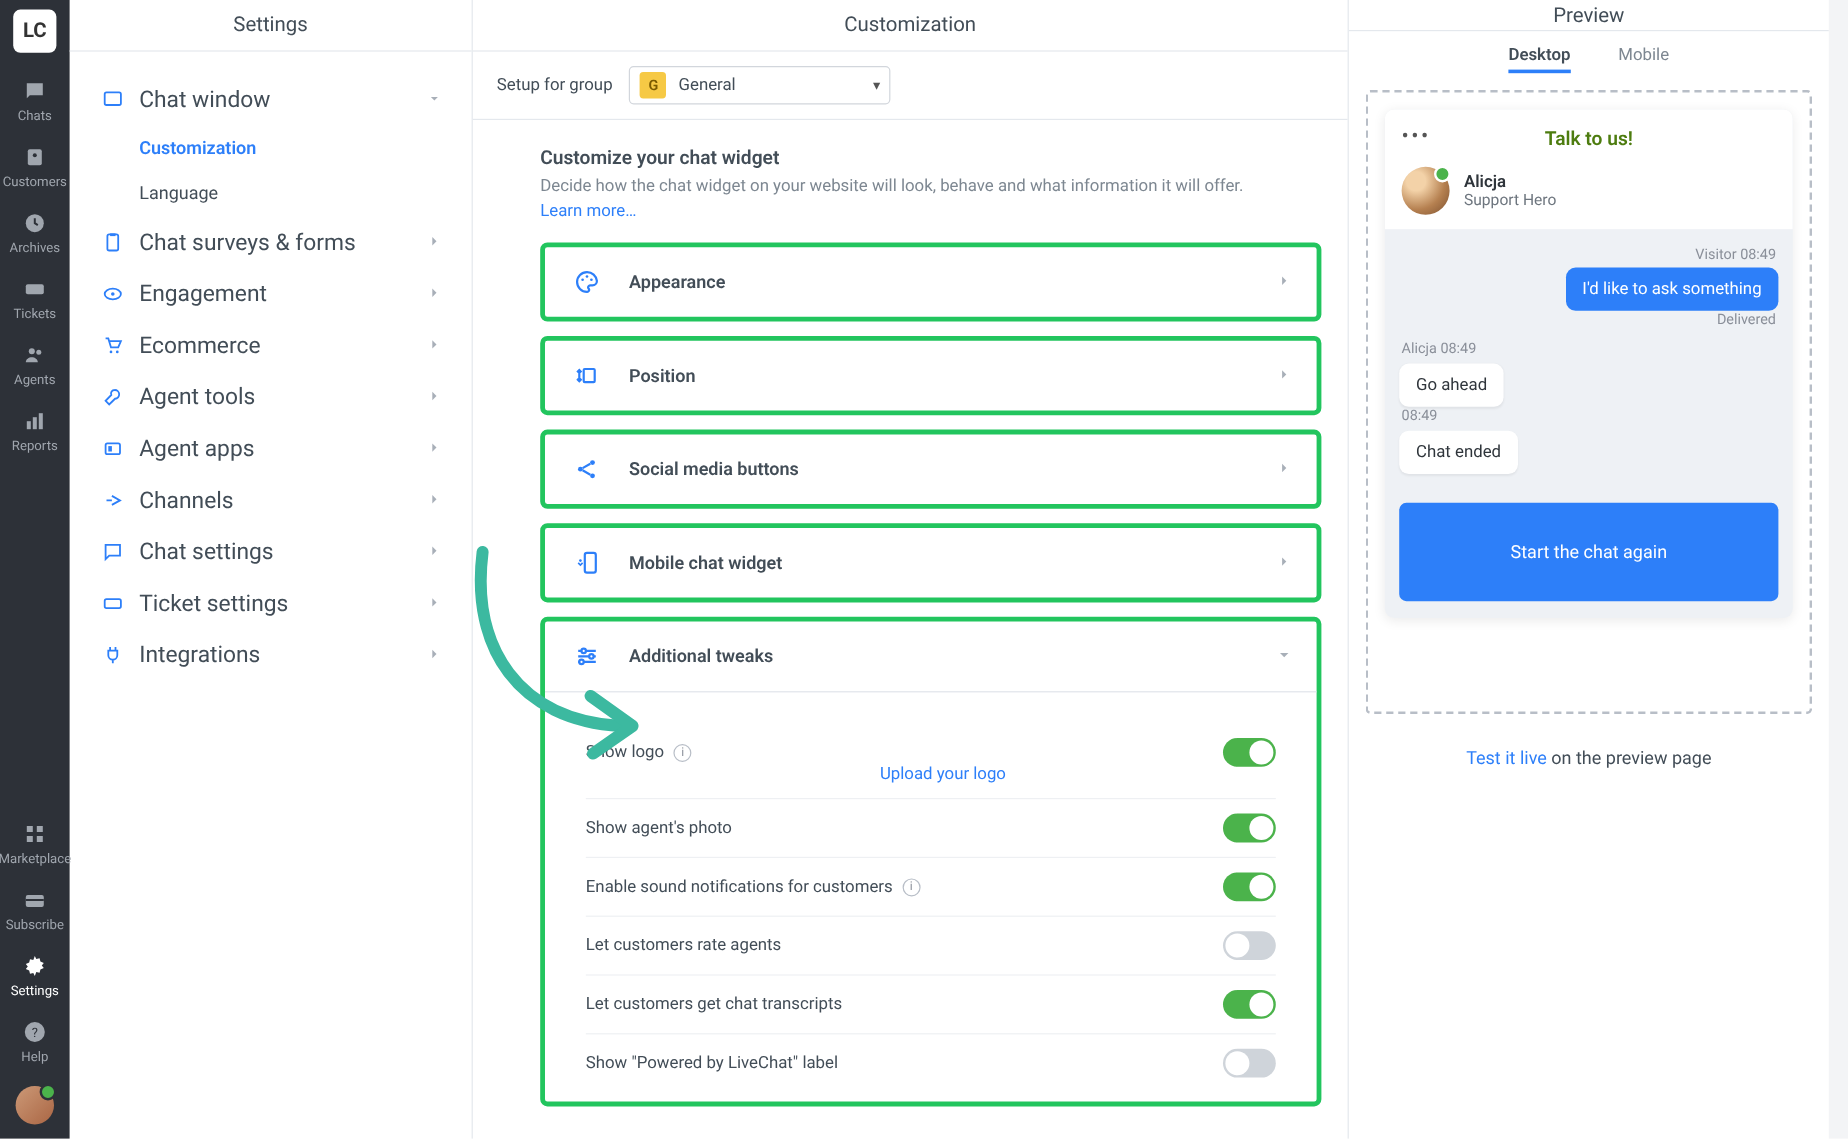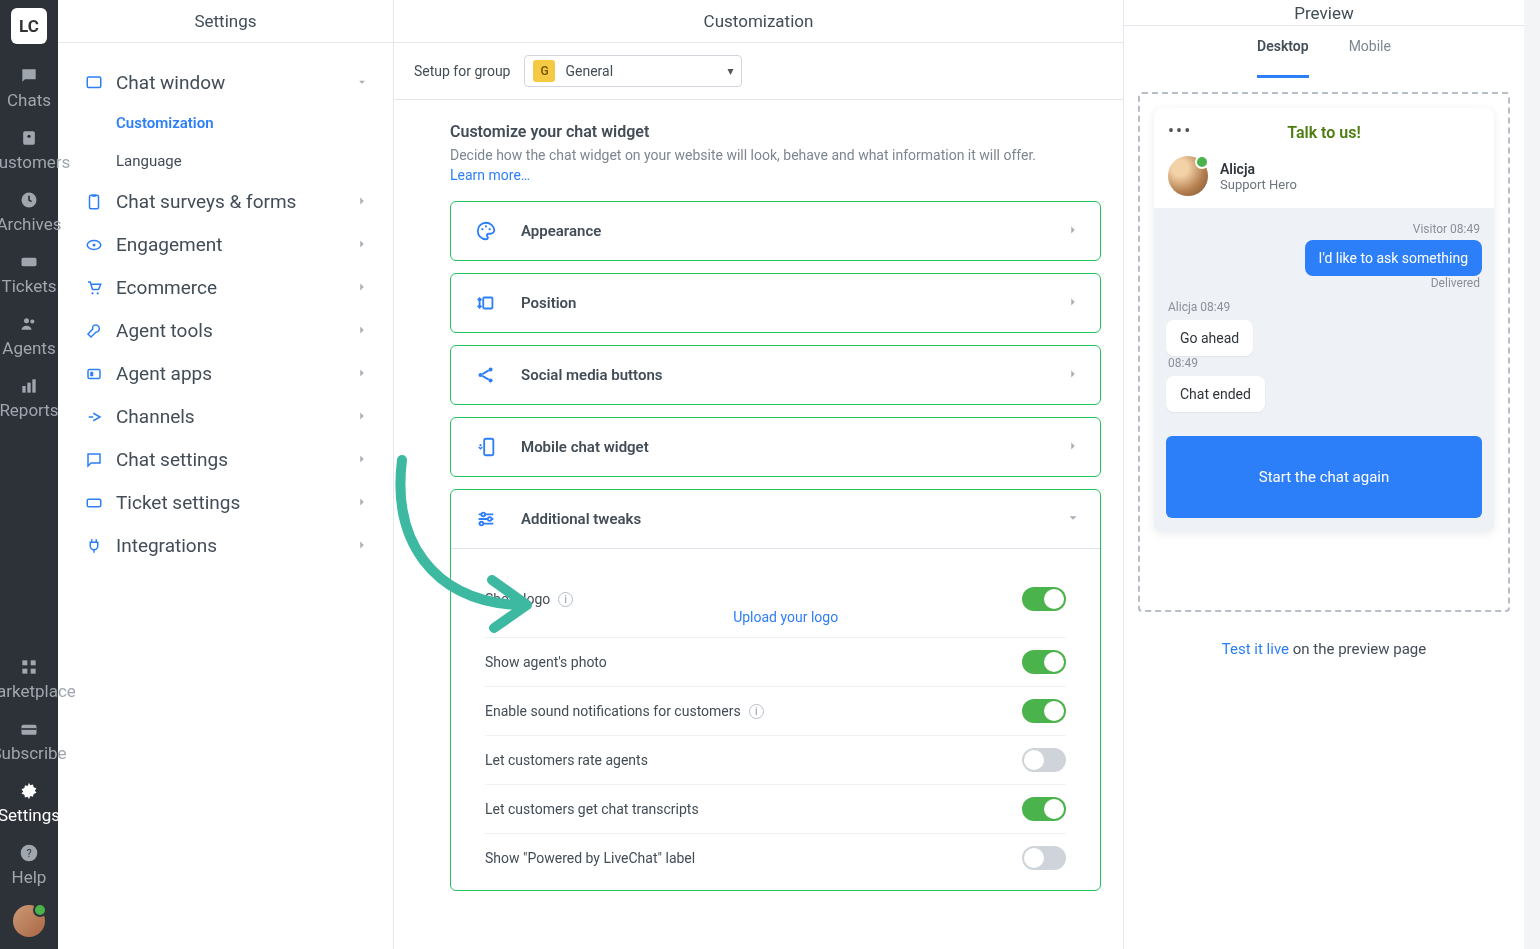--- a/index.html
+++ b/index.html
@@ -3,21 +3,21 @@
 <meta charset="utf-8">
 <style>
 * { margin: 0; padding: 0; box-sizing: border-box; font-family: -apple-system, BlinkMacSystemFont, "Segoe UI", Roboto, sans-serif; }
 body { display: flex; width: 1540px; height: 949px; background: #fff; overflow: hidden; }
 
 
 .nav-rail { width: 58px; background: #2d3138; display: flex; flex-direction: column; align-items: center; color: #9fa5ad; }
 .nav-logo { width: 36px; height: 36px; background: #fff; border-radius: 6px; margin: 8px 0 12px 0; display: flex; align-items: center; justify-content: center; font-weight: 700; color: #333; font-size: 17px; }
 .nav-item { width: 100%; display: flex; flex-direction: column; align-items: center; padding: 10px 0 8px 0; cursor: pointer; }
 .nav-item svg { width: 20px; height: 20px; fill: #a0a6ae; }
-.nav-item-label { font-size: 17px; margin-top: 4px; color: #a0a6ae; }
+.nav-item-label { font-size: 11px; margin-top: 4px; color: #a0a6ae; }
 .nav-item.active svg { fill: #fff; }
 .nav-item.active .nav-item-label { color: #fff; }
 .nav-bottom { margin-top: auto; width: 100%; }
 .nav-avatar { width: 32px; height: 32px; border-radius: 50%; background: linear-gradient(135deg,#c97,#a64); margin: 10px auto 12px; position: relative; }
 .nav-avatar::after { content:""; position:absolute; top:-2px; right:-2px; width:10px; height:10px; background:#4bb34b; border:2px solid #2d3138; border-radius:50%; }
 
 
 .settings-sidebar { width: 336px; border-right: 1px solid #e4e8ed; display: flex; flex-direction: column; }
 .sidebar-header { height: 43px; border-bottom: 1px solid #e4e8ed; display: flex; align-items: center; justify-content: center; font-size: 17px; color: #424d57; }
 .sidebar-list { padding: 18px 10px 0 10px; overflow-y: auto; }
@@ -32,21 +32,21 @@
 .main { flex:1; display:flex; flex-direction:column; border-right:1px solid #e4e8ed; min-width:0; position:relative; }
 .main-header { height:43px; border-bottom:1px solid #e4e8ed; display:flex; align-items:center; justify-content:center; font-size:17px; color:#424d57; }
 .group-row { padding: 12px 20px; display:flex; align-items:center; gap:14px; border-bottom:1px solid #e4e8ed; font-size:14px; color:#424d57; }
 .group-select { border:1px solid #d2d6dc; border-radius:4px; padding:4px 8px; display:flex; align-items:center; gap:10px; width:218px; cursor:pointer; }
 .group-badge { width:22px; height:22px; background:#f6c945; color:#7a5a00; border-radius:3px; display:flex; align-items:center; justify-content:center; font-size:12px; font-weight:600; }
 .group-select .dd { margin-left:auto; font-size:12px; color:#555; }
 .main-scroll { flex:1; overflow-y:auto; padding: 22px 22px 40px 56px; }
 .main-scroll h3 { font-size:16px; color:#424d57; font-weight:600; margin-bottom:6px; }
 .main-scroll .desc { font-size:14px; color:#7d8791; margin-bottom:2px; }
 .learn { color:#2d7ff9; font-size:14px; display:inline-block; margin-bottom:18px; cursor:pointer; }
-.panel { border:1px solid #22c55e; border-radius:6px; margin-bottom:12px; background:#fff; }
+.panel { border:4px solid #22c55e; border-radius:6px; margin-bottom:12px; background:#fff; }
 .panel-head { display:flex; align-items:center; padding:18px 20px; cursor:pointer; }
 .panel-head .picon { width:30px; display:flex; justify-content:center; margin-right:20px; }
 .panel-head .picon svg { width:22px; height:22px; fill:#2d7ff9; }
 .panel-head .ptitle { font-size:15px; font-weight:600; color:#424d57; }
 .panel-head .pchev { margin-left:auto; color:#9fa5ad; }
 .panel-body { border-top:1px solid #e0e4ea; padding:12px 34px 8px 34px; }
 .toggle-row { display:flex; align-items:center; padding:12px 0; border-bottom:1px solid #eef0f3; font-size:14px; color:#424d57; }
 .toggle-row:last-child { border-bottom:none; }
 .toggle-row .tlabel { display:flex; align-items:center; gap:8px; }
 .toggle-row .info { width:15px; height:15px; border:1px solid #b8bec7; border-radius:50%; display:inline-flex; align-items:center; justify-content:center; font-size:10px; color:#8a8f99; cursor:default; }
@@ -57,21 +57,21 @@
 .switch.on .knob { right:2px; }
 .switch:not(.on) .knob { left:2px; }
 
 
 .arrow-annot { position:absolute; left: -22px; top: 350px; width:180px; height:200px; pointer-events:none; }
 
 
 .preview-pane { width: 400px; display:flex; flex-direction:column; }
 .preview-header { height:26px; border-bottom:1px solid #e4e8ed; display:flex; align-items:center; justify-content:center; font-size:17px; color:#424d57; }
 .preview-tabs { display:flex; justify-content:center; gap:40px; padding:12px 0 8px 0; font-size:14px; }
-.preview-tab { color:#7d8791; padding-bottom:21px; cursor:pointer; }
+.preview-tab { color:#7d8791; padding-bottom:4px; cursor:pointer; }
 .preview-tab.active { color:#424d57; font-weight:600; border-bottom:3px solid #2d7ff9; }
 .preview-canvas { margin: 6px 14px 0 14px; border:2px dashed #b8bec7; border-radius:4px; padding:14px; min-height:520px; }
 
 .chat-widget { background:#eef1f5; border-radius:8px; overflow:hidden; box-shadow:0 2px 10px rgba(0,0,0,0.08); }
 .chat-top { background:#fff; padding:12px 14px; }
 .chat-dots { font-size:18px; color:#555; letter-spacing:2px; }
 .chat-title { text-align:center; font-weight:600; color:#4d7c0f; margin-top:-18px; }
 .chat-agent { margin-top:14px; display:flex; align-items:center; gap:12px; }
 .chat-avatar { width:40px; height:40px; border-radius:50%; background: radial-gradient(circle at 30% 30%, #f3d2a8 20%, #b58050 60%, #7a4e2e); position:relative; }
 .chat-avatar::after{ content:""; position:absolute; top:-1px; right:-1px; width:10px; height:10px; background:#4bb34b; border:2px solid #fff; border-radius:50%; }

